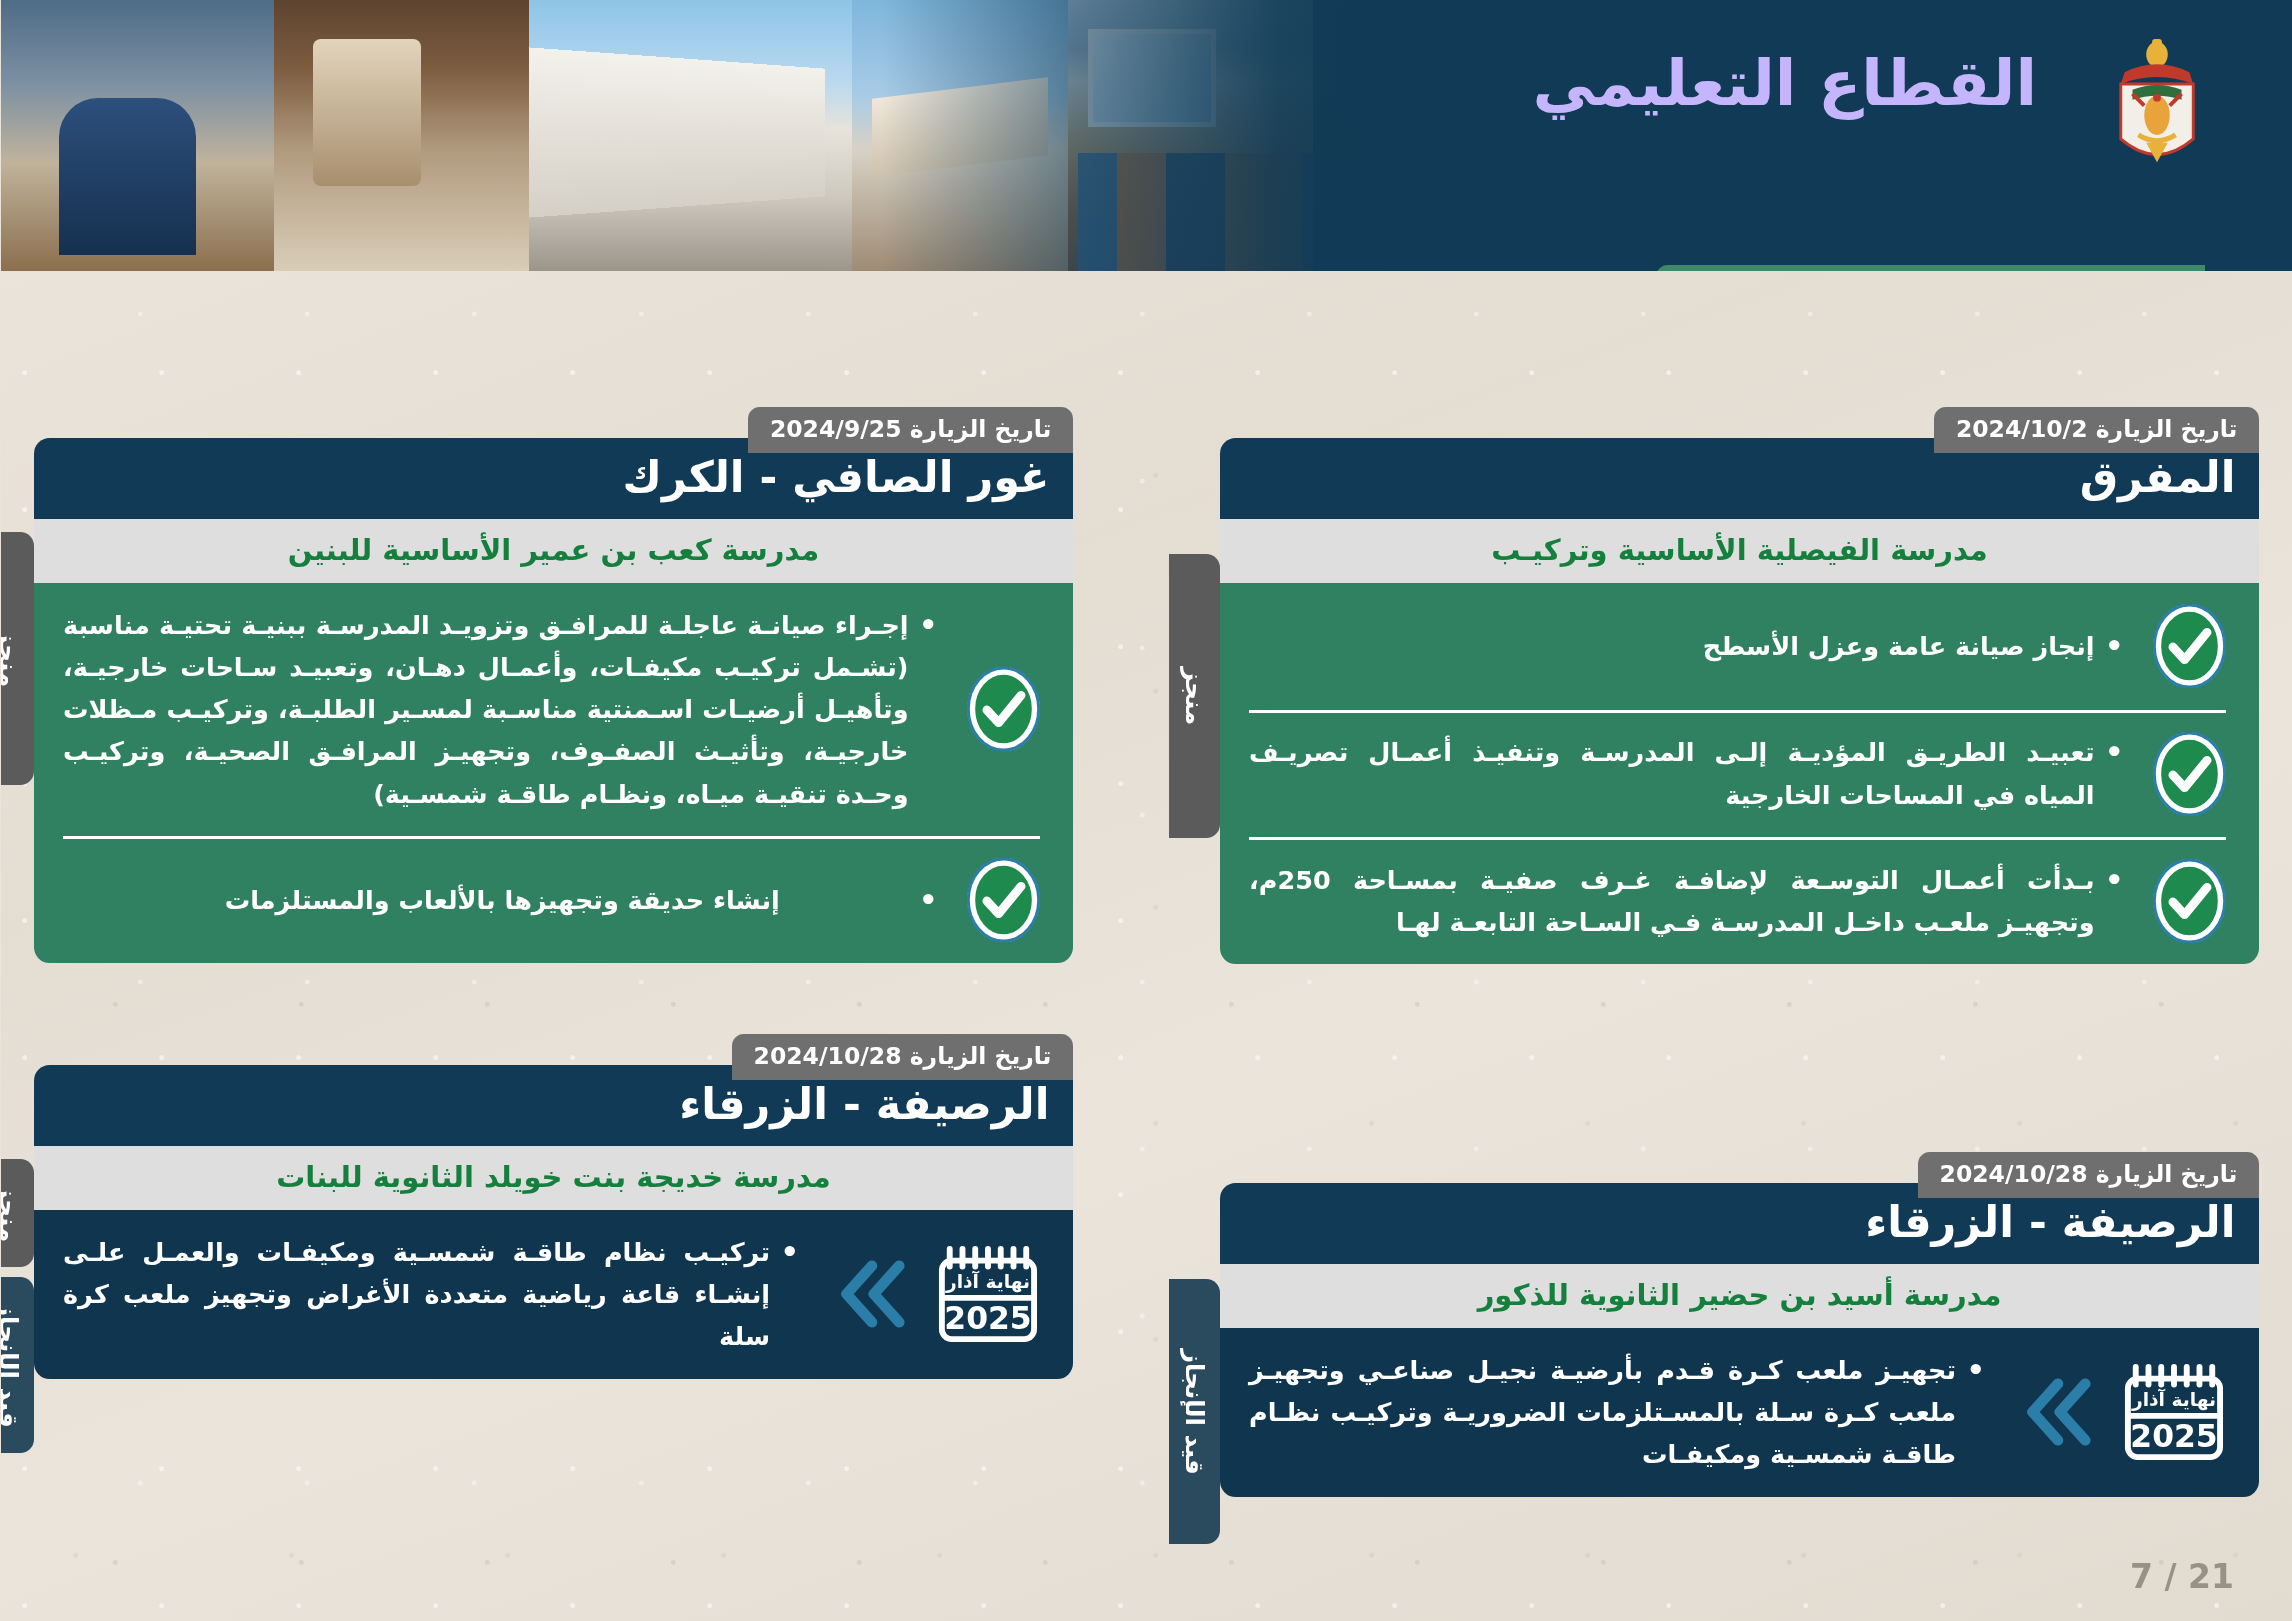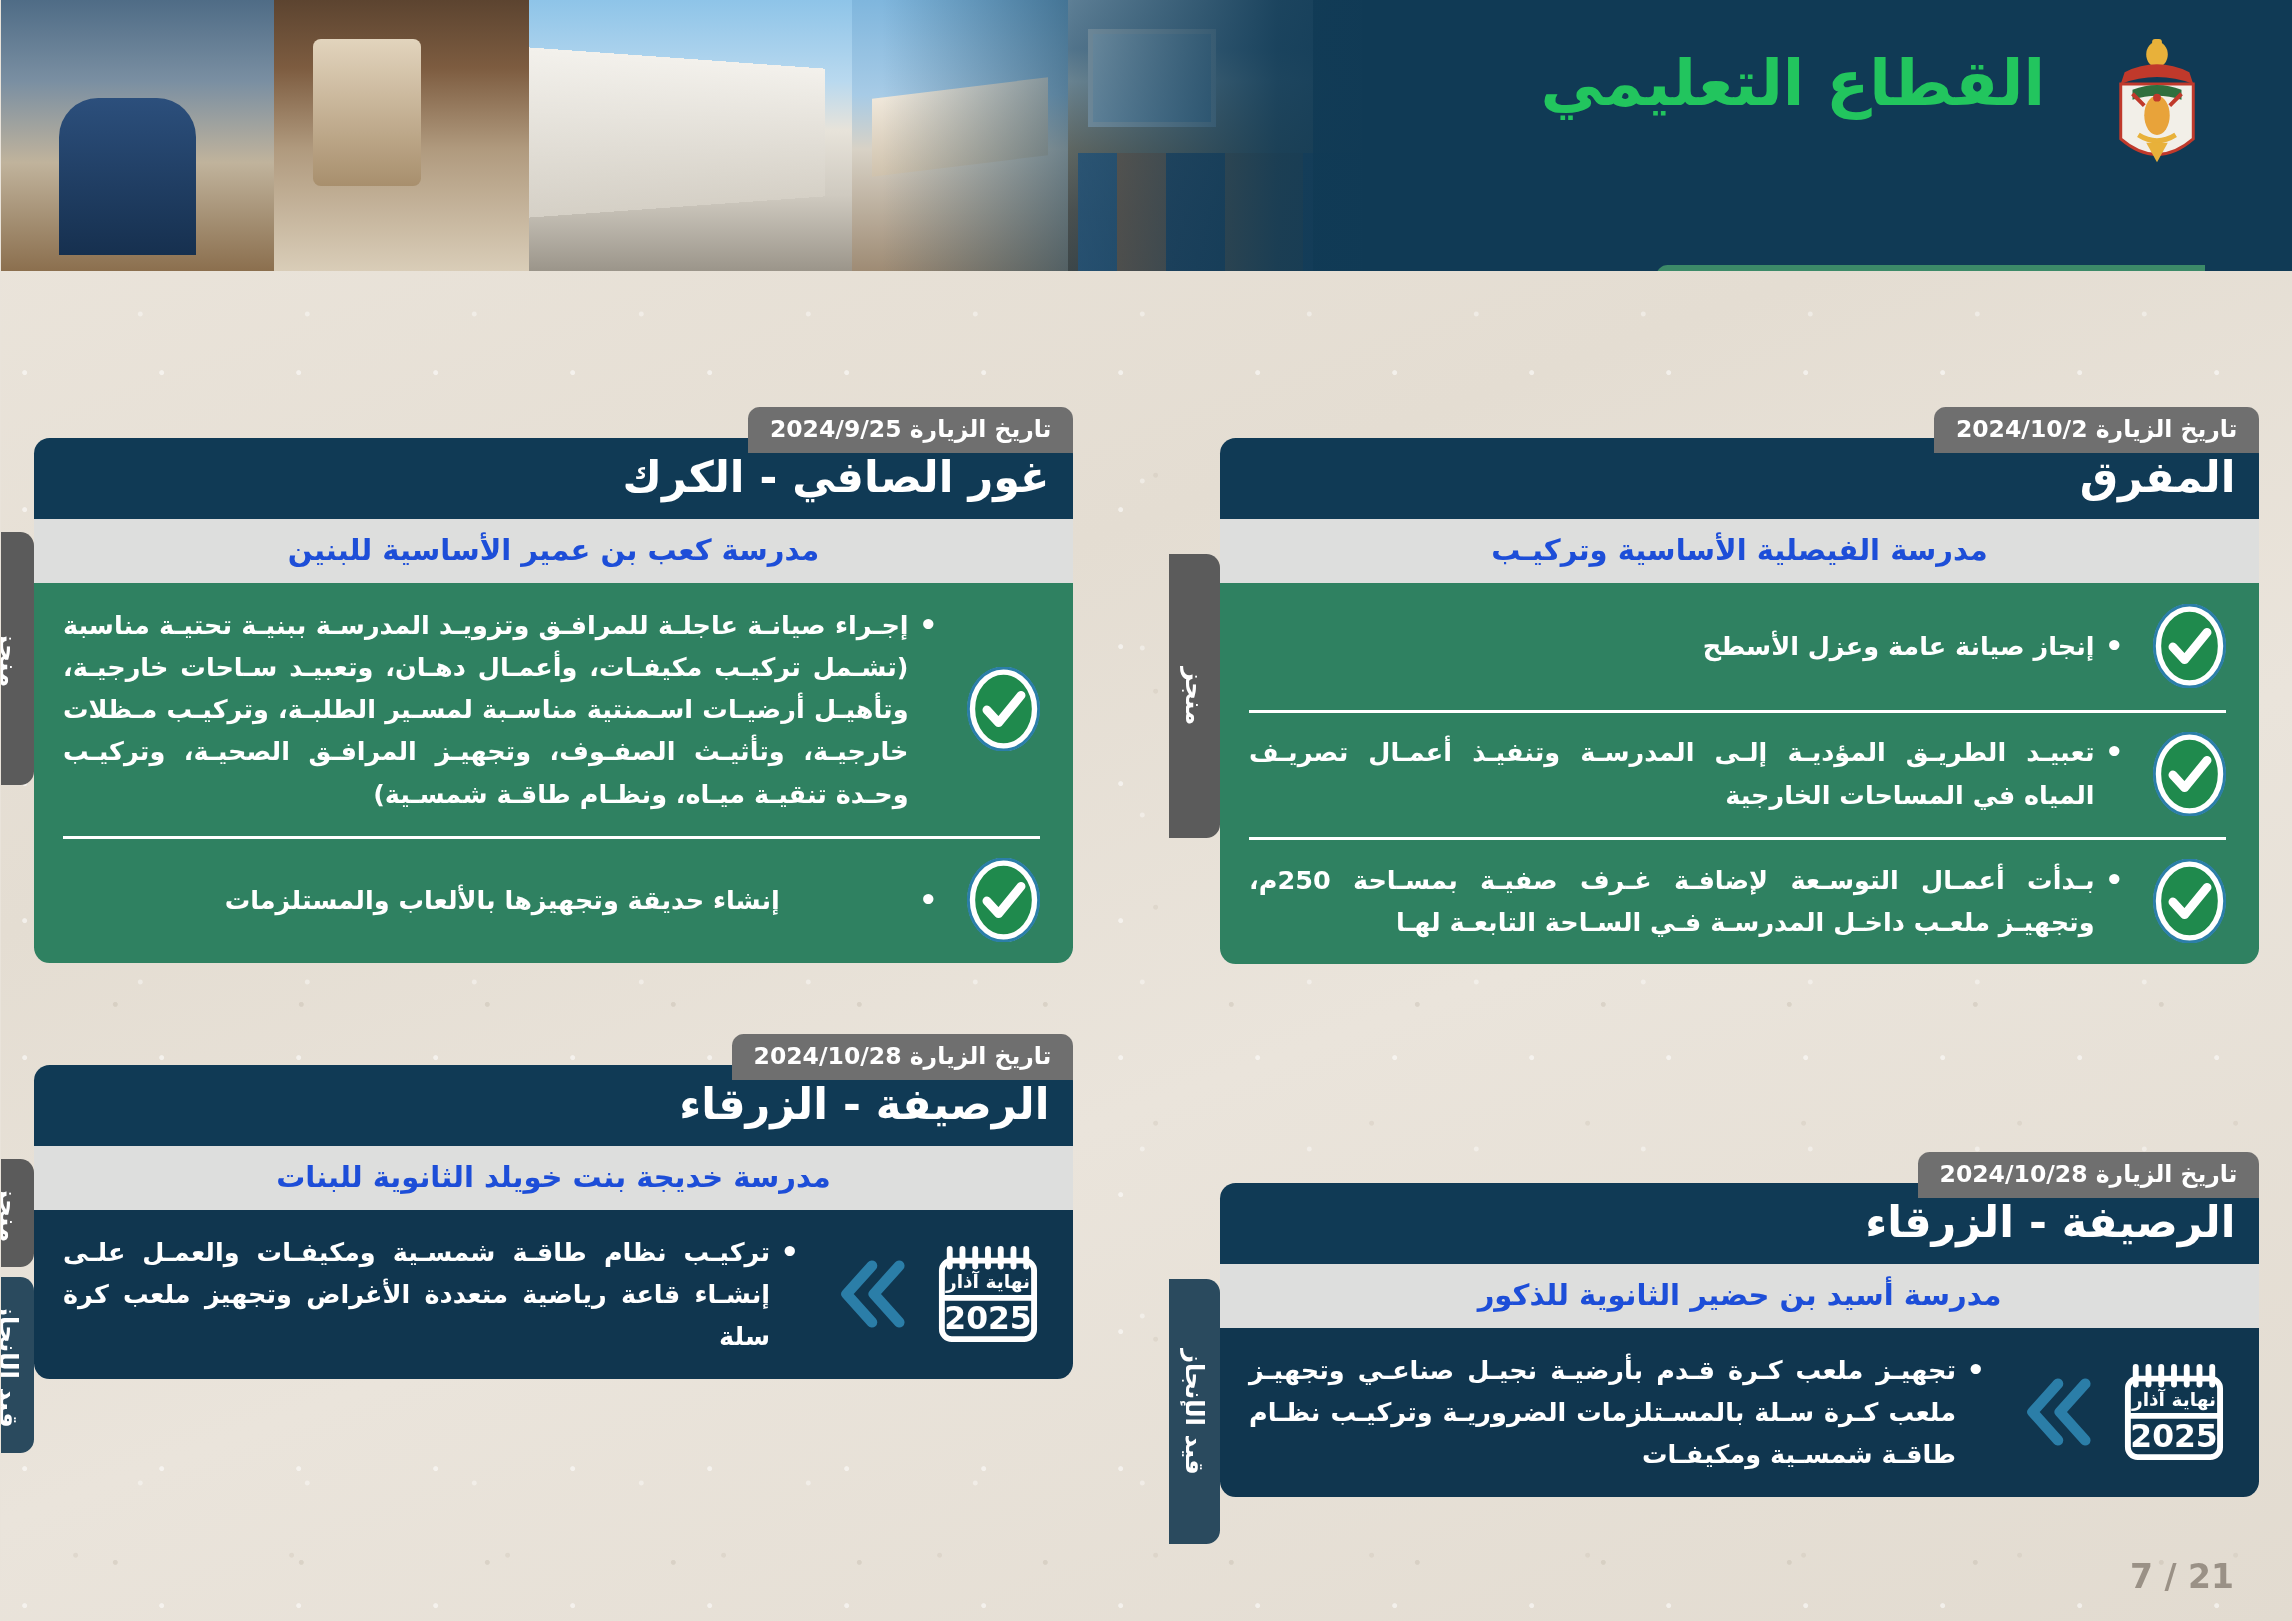--- a/index.html
+++ b/index.html
@@ -58,22 +58,22 @@
     background:linear-gradient(180deg,#2c4f7c,#16304f);border-radius:39px 39px 0 0;}
   .hdr-fade{
     position:absolute;left:882px;top:0;width:549px;height:271px;
     background:linear-gradient(90deg, rgba(16,58,85,0) 0%, rgba(16,58,85,.55) 35%, rgba(16,58,85,.93) 72%, #103a55 100%);
   }
   .hdr-fade2{
     position:absolute;left:1313px;top:0;width:196px;height:271px;
     background:linear-gradient(90deg,rgba(16,58,85,.85),#103a55);
   }
   .hdr-title{
-    position:absolute;right:248px;top:47px;
-    color:#22c55e;font-size:63px;font-weight:700;letter-spacing:0;
+    position:absolute;right:256px;top:47px;
+    color:#c4b5fd;font-size:63px;font-weight:700;letter-spacing:0;
     text-align:left;white-space:nowrap;
   }
   .crest{
     position:absolute;right:82px;top:33px;width:108px;height:147px;
   }
   .ribbon{
     position:absolute;right:88px;top:265px;width:549px;height:71px;
     background:#3c8a68;border-radius:11.8px 0 0 11.8px;
     display:flex;align-items:center;justify-content:center;
     color:#fff;font-size:39px;font-weight:700;
@@ -88,21 +88,21 @@
     padding:7.8px 21.6px 9.8px 21.6px;border-radius:11.8px 11.8px 0 0;
     white-space:nowrap;z-index:3;
   }
   .cardbody{position:absolute;top:31px;right:0;left:0;}
   .card-head{
     background:#103a55;color:#fff;border-radius:15.7px 15.7px 0 0;
     font-size:43px;font-weight:700;text-align:right;
     padding:13.7px 23.5px 17.6px;
   }
   .card-sub{
-    background:#dddedd;color:#1d4ed8;
+    background:#dddedd;color:#15803d;
     font-size:29px;font-weight:700;text-align:center;
     padding:13.7px 23.5px 15.7px;
   }
   .sec{position:relative;}
   .sec.done{background:#2f8161;}
   .sec.prog{background:#10364f;}
   .sec.last{border-radius:0 0 15.7px 15.7px;}
   .row{
     display:flex;align-items:center;gap:25.5px;
     padding:21.6px 33px 21.6px 29px;position:relative;

